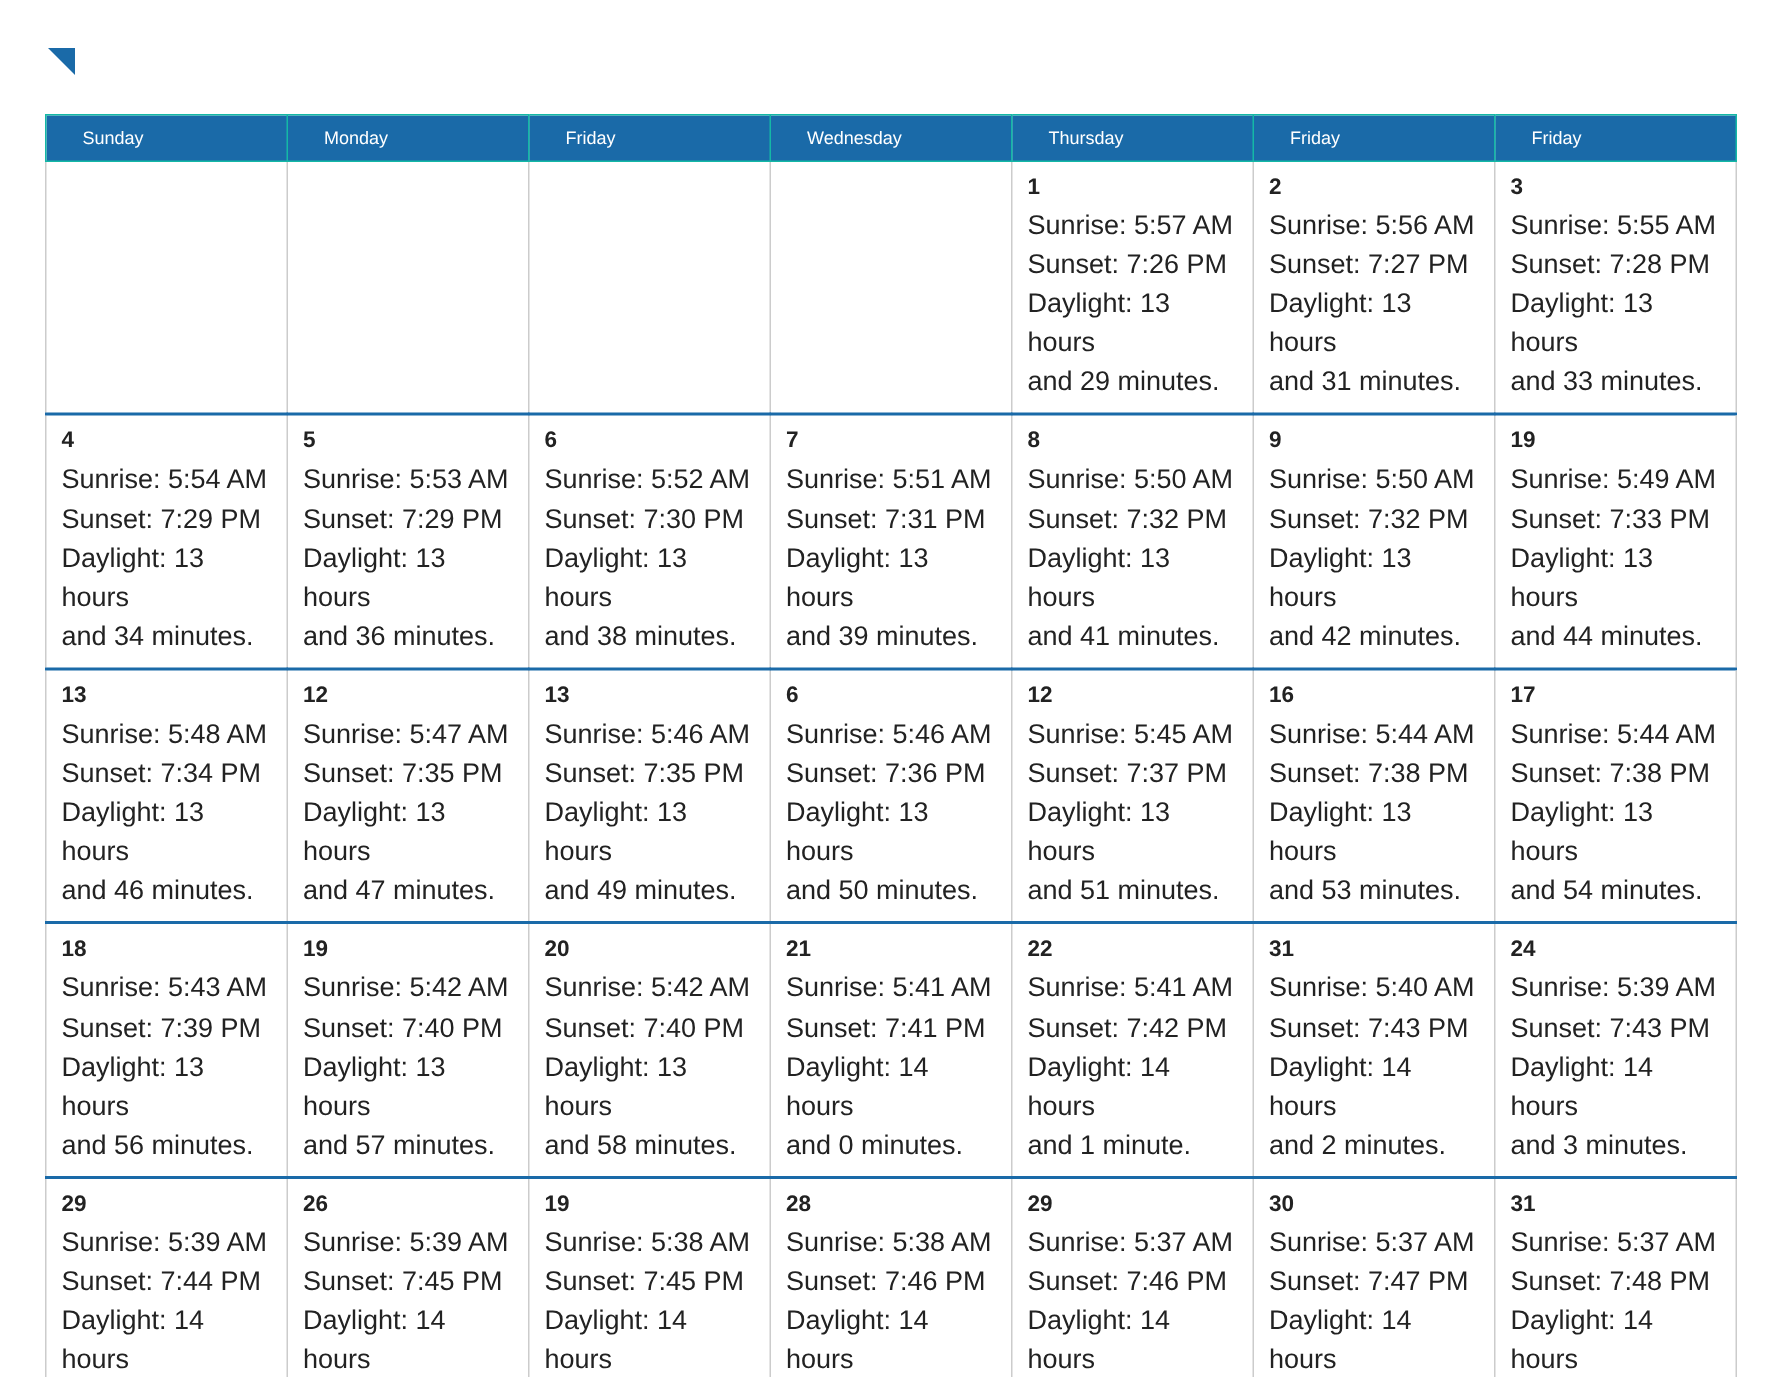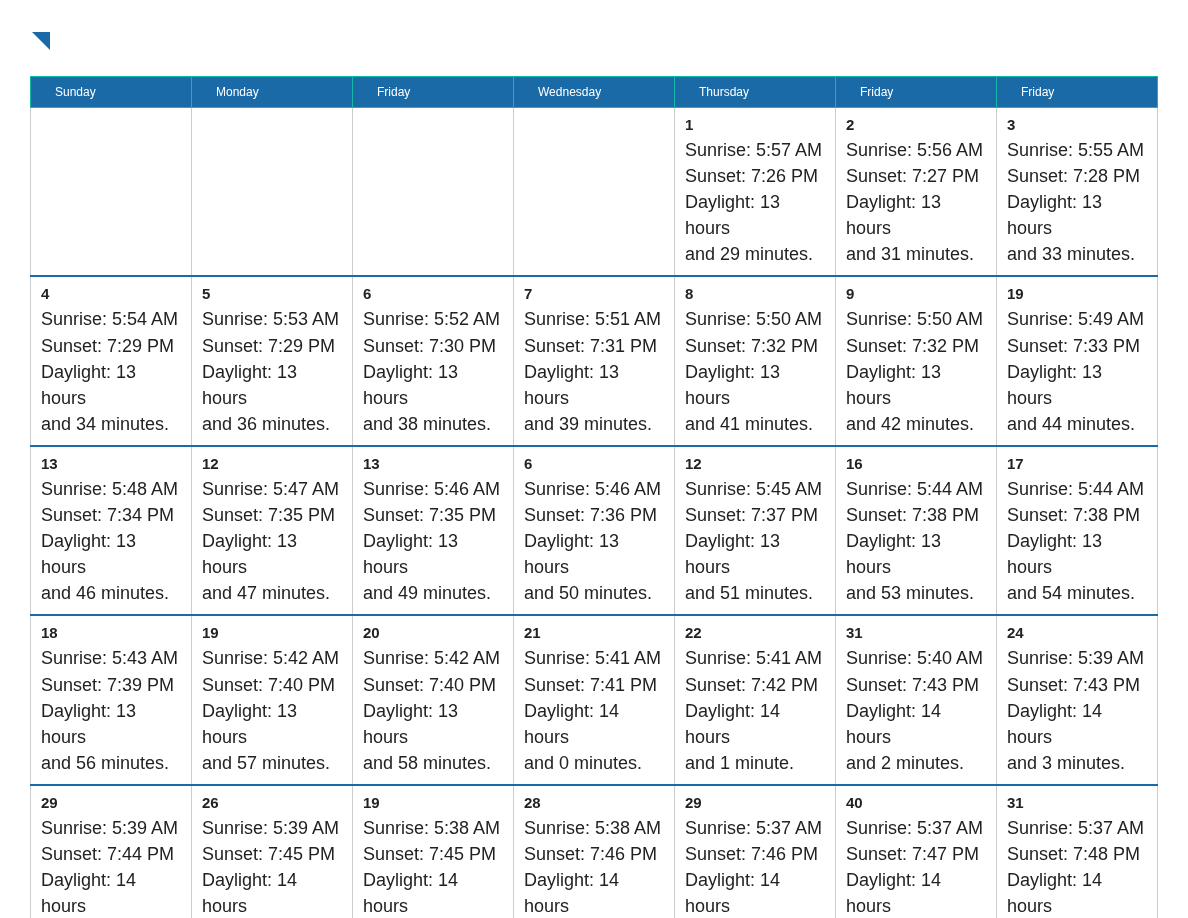--- a/index.html
+++ b/index.html
@@ -252,21 +252,21 @@
         </td>
         <td>
           <div class="day-num">28</div>
           <div class="day-info">Sunrise: 5:38 AM<br>Sunset: 7:46 PM<br>Daylight: 14 hours<br>and 8 minutes.</div>
         </td>
         <td>
           <div class="day-num">29</div>
           <div class="day-info">Sunrise: 5:37 AM<br>Sunset: 7:46 PM<br>Daylight: 14 hours<br>and 9 minutes.</div>
         </td>
         <td>
-          <div class="day-num">40</div>
+          <div class="day-num">30</div>
           <div class="day-info">Sunrise: 5:37 AM<br>Sunset: 7:47 PM<br>Daylight: 14 hours<br>and 10 minutes.</div>
         </td>
         <td>
           <div class="day-num">31</div>
           <div class="day-info">Sunrise: 5:37 AM<br>Sunset: 7:48 PM<br>Daylight: 14 hours<br>and 10 minutes.</div>
         </td>
       </tr>
     </tbody>
 </table>
 

